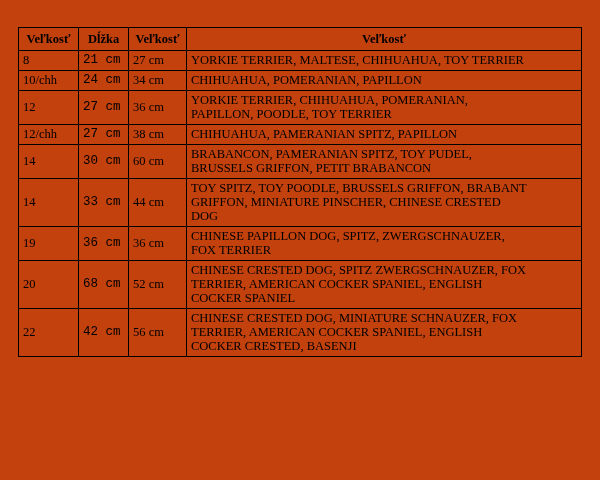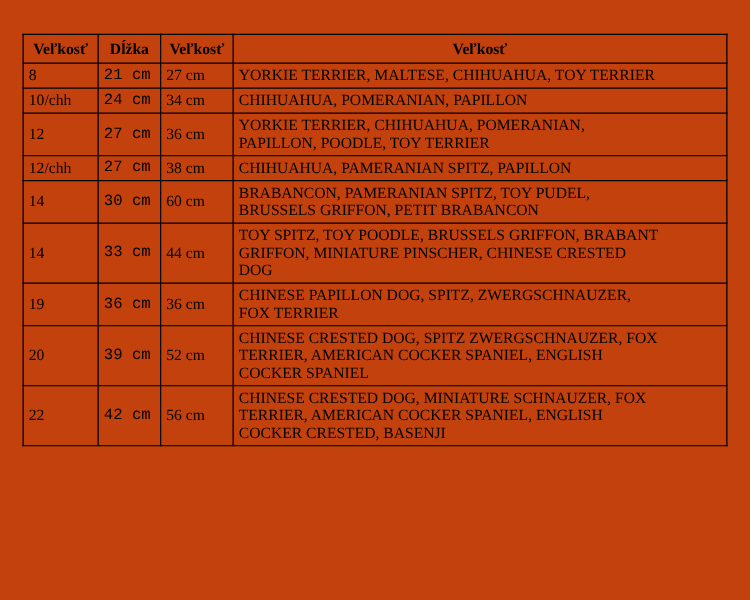--- a/index.html
+++ b/index.html
@@ -130,21 +130,21 @@
           <td class="col-size">19</td>
           <td class="col-len">36 cm</td>
           <td class="col-chest">36 cm</td>
           <td class="col-breed">
             <span class="breed-line">CHINESE PAPILLON DOG, SPITZ, ZWERGSCHNAUZER,</span>
             <span class="breed-line">FOX TERRIER</span>
           </td>
         </tr>
         <tr>
           <td class="col-size">20</td>
-          <td class="col-len">39 cm</td>
+          <td class="col-len">68 cm</td>
           <td class="col-chest">52 cm</td>
           <td class="col-breed">
             <span class="breed-line">CHINESE CRESTED DOG, SPITZ ZWERGSCHNAUZER, FOX</span>
             <span class="breed-line">TERRIER, AMERICAN COCKER SPANIEL, ENGLISH</span>
             <span class="breed-line">COCKER SPANIEL</span>
           </td>
         </tr>
         <tr>
           <td class="col-size">22</td>
           <td class="col-len">42 cm</td>

